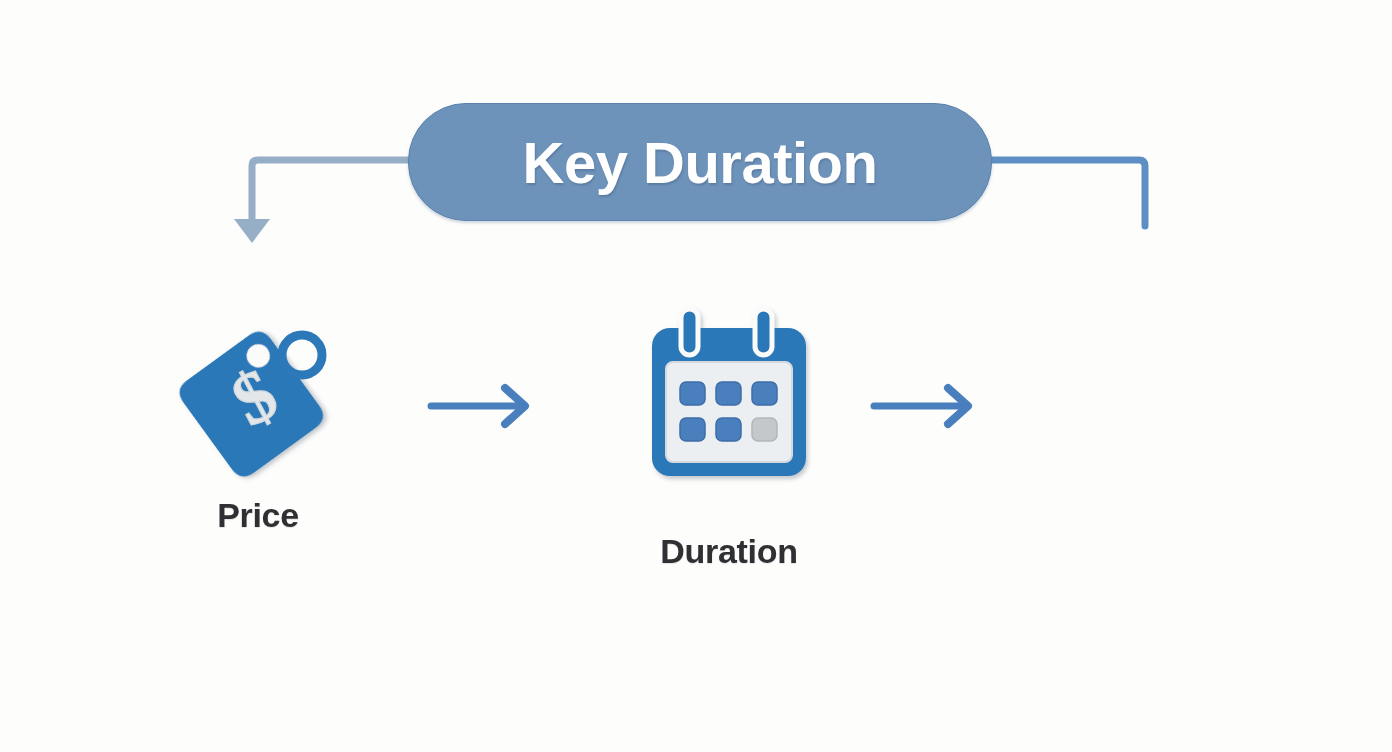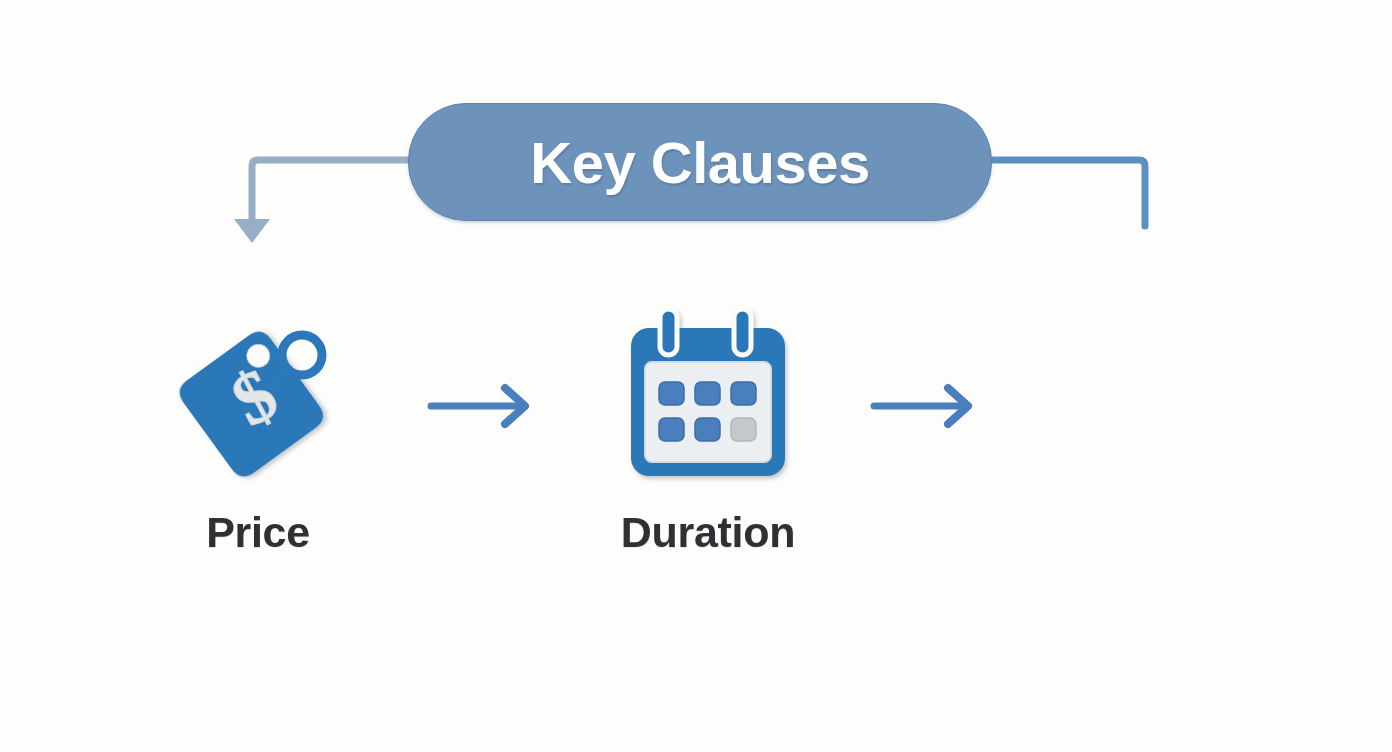--- a/index.html
+++ b/index.html
@@ -56,33 +56,33 @@
   .node {
     position: absolute;
     top: 300px;
     width: 300px;
     height: 270px;
     display: flex;
     flex-direction: column;
     align-items: center;
   }
   #node-price     { left: 108px; }
-  #node-duration  { left: 558px; }
+  #node-duration  { left: 579px; gap: 36px; }
   #node-commission{ left: 998px; }
 
   .node-icon {
     height: 190px;
     width: 200px;
     display: flex;
     align-items: center;
     justify-content: center;
   }
   .node-label {
-    margin-top: 18px;
-    font-size: 43px;
+    margin-top: 6px;
+    font-size: 34px;
     font-weight: bold;
     color: #2f3033;
     letter-spacing: -0.3px;
     white-space: nowrap;
     text-shadow: 0 1px 1px rgba(0,0,0,0.10);
   }
   
   .step-arrow {
     position: absolute;
     top: 378px;
@@ -103,21 +103,21 @@
       <path d="M 408 160 L 258 160 Q 252 160 252 166 L 252 222" fill="none" stroke="#96aec6" stroke-width="7" stroke-linecap="round"></path>
       <path d="M 234 219 L 252 243 L 270 219 Z" fill="#96aec6"></path>
     </g>
 
     <g>
       <path d="M 990 160 L 1139 160 Q 1145 160 1145 166 L 1145 226" fill="none" stroke="#5e8fc4" stroke-width="7" stroke-linecap="round"></path>
     </g>
   </svg>
 
   <div id="title-pill">
-    <span id="title-pill-label">Key Clauses</span>
+    <span id="title-pill-label">Key Duration</span>
   </div>
 
   <div class="node" id="node-price">
     <div class="node-icon">
       <svg width="190" height="190" viewBox="0 0 190 190">
         <defs>
           <filter id="sh1" x="-25%" y="-25%" width="160%" height="160%">
             <feDropShadow dx="2" dy="3" stdDeviation="2.4" flood-color="#6d7a85" flood-opacity="0.45"></feDropShadow>
           </filter>
         </defs>

